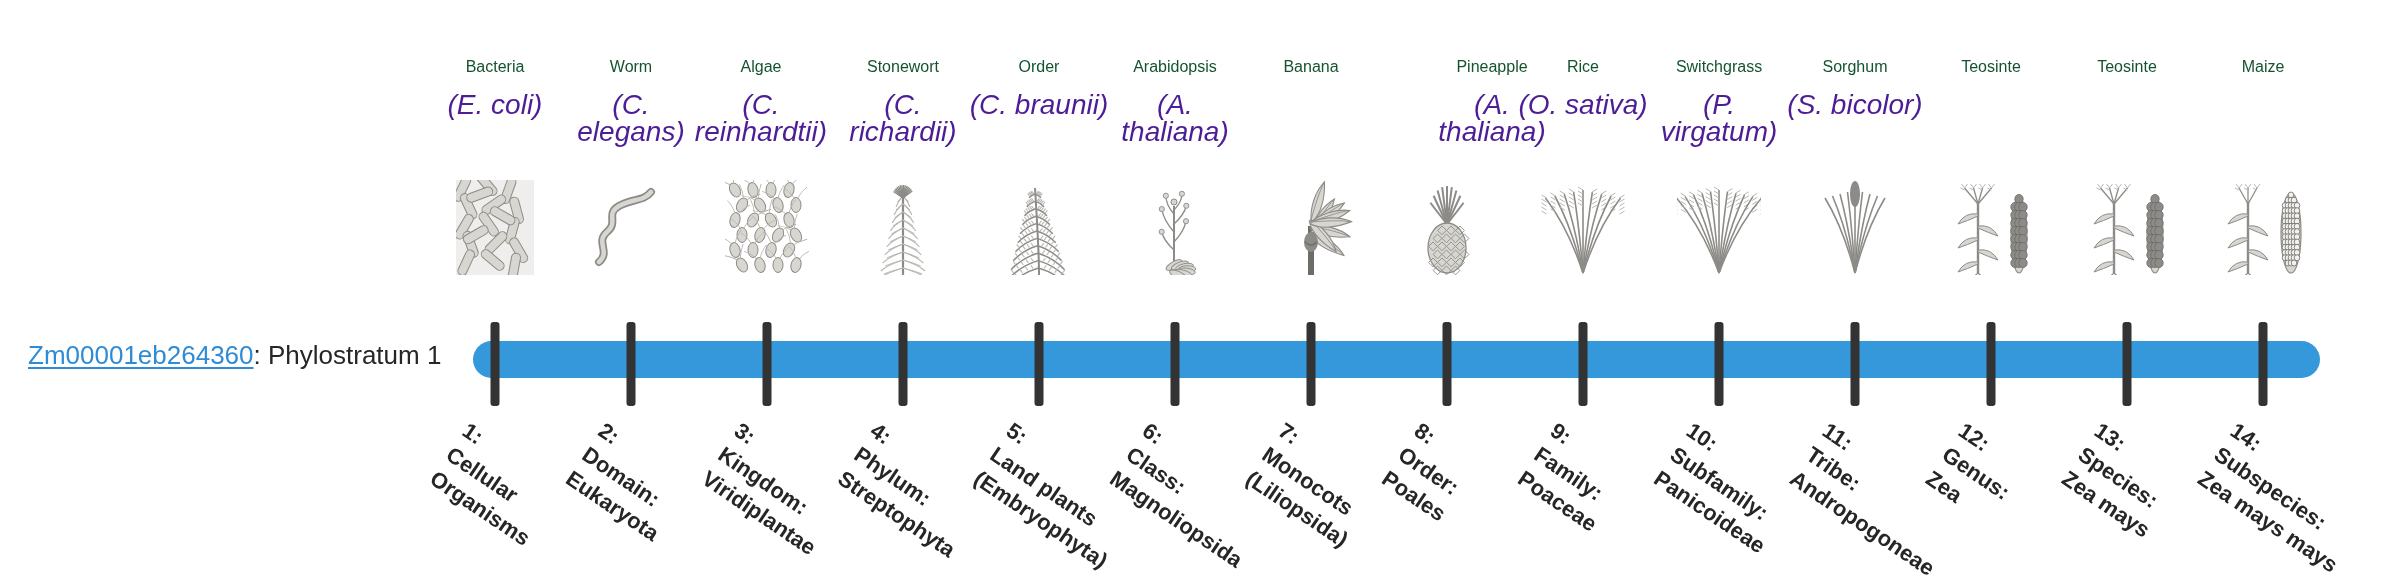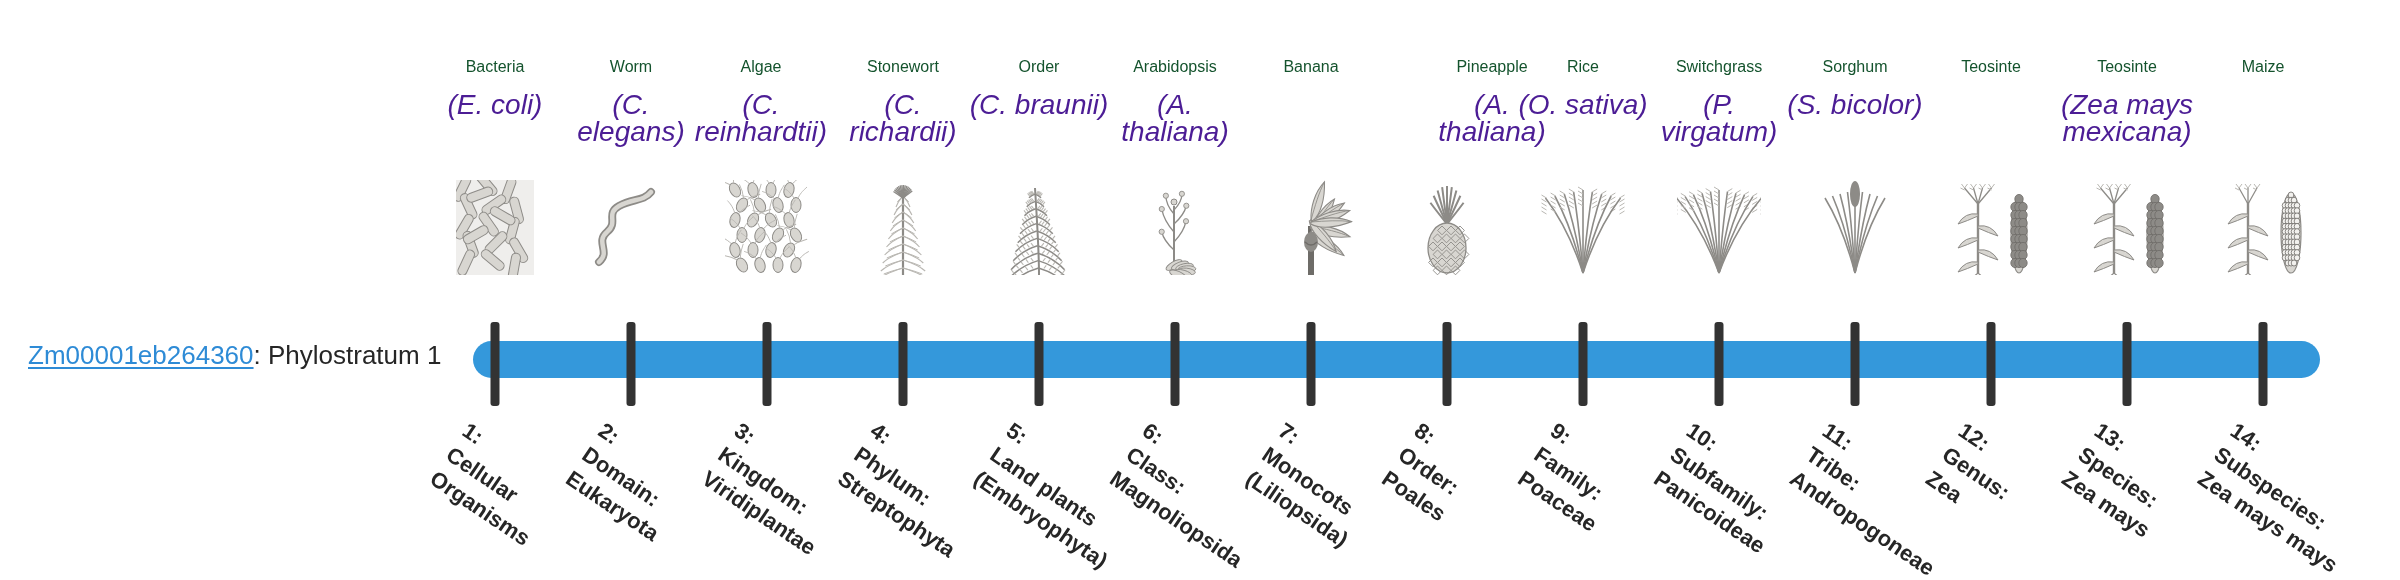--- a/index.html
+++ b/index.html
@@ -840,21 +840,20 @@
           <ellipse cx="7" cy="68" rx="4.2" ry="4.6" fill="#8d8b87" stroke="#6e6c68" stroke-width="0.8"></ellipse>
           <ellipse cx="11" cy="68" rx="4.2" ry="4.6" fill="#8d8b87" stroke="#6e6c68" stroke-width="0.8"></ellipse>
           <ellipse cx="15" cy="68" rx="4.2" ry="4.6" fill="#8d8b87" stroke="#6e6c68" stroke-width="0.8"></ellipse>
           <ellipse cx="7" cy="76" rx="4.2" ry="4.6" fill="#8d8b87" stroke="#6e6c68" stroke-width="0.8"></ellipse>
           <ellipse cx="11" cy="76" rx="4.2" ry="4.6" fill="#8d8b87" stroke="#6e6c68" stroke-width="0.8"></ellipse>
           <ellipse cx="15" cy="76" rx="4.2" ry="4.6" fill="#8d8b87" stroke="#6e6c68" stroke-width="0.8"></ellipse>
         </svg>
       </div>
       <div class="col" style="left: 2127px;">
         <div class="common">Teosinte</div>
-        <div class="sci">(Zea mays mexicana)</div>
       </div>
       <div class="organism" style="left: 2127px;">
         <svg width="52" height="95" viewBox="0 0 52 95">
           <path d="M26 93 L26 22" stroke="#8d8b87" stroke-width="2.4" fill="none"></path>
           <path d="M26 34 q-13 -2 -20 10 q9 -3 20 -8 Z" fill="#d8d6d1" stroke="#8d8b87" stroke-width="1"></path>
           <path d="M26 46 q13 -2 20 10 q-9 -3 -20 -8 Z" fill="#d8d6d1" stroke="#8d8b87" stroke-width="1"></path>
           <path d="M26 58 q-13 -2 -20 10 q9 -3 20 -8 Z" fill="#d8d6d1" stroke="#8d8b87" stroke-width="1"></path>
           <path d="M26 70 q13 -2 20 10 q-9 -3 -20 -8 Z" fill="#d8d6d1" stroke="#8d8b87" stroke-width="1"></path>
           <path d="M26 82 q-13 -2 -20 10 q9 -3 20 -8 Z" fill="#d8d6d1" stroke="#8d8b87" stroke-width="1"></path>
           <path d="M26 24 L12.5 8" stroke="#8d8b87" stroke-width="1.3" fill="none"></path>

